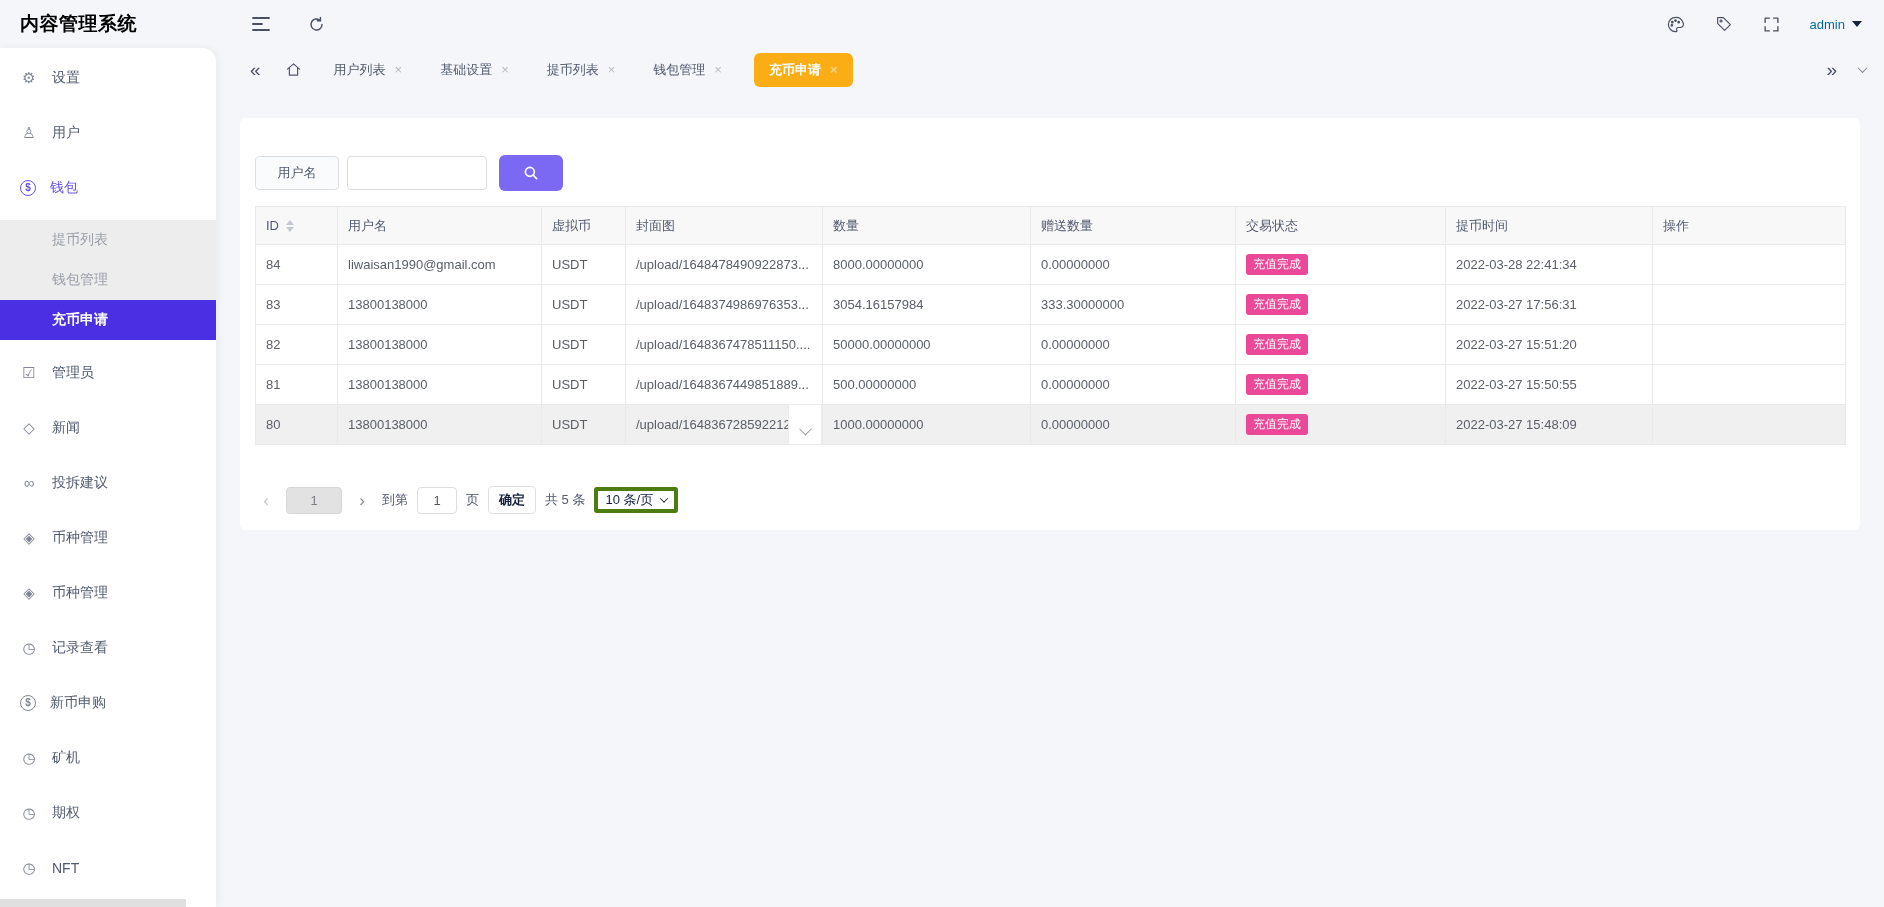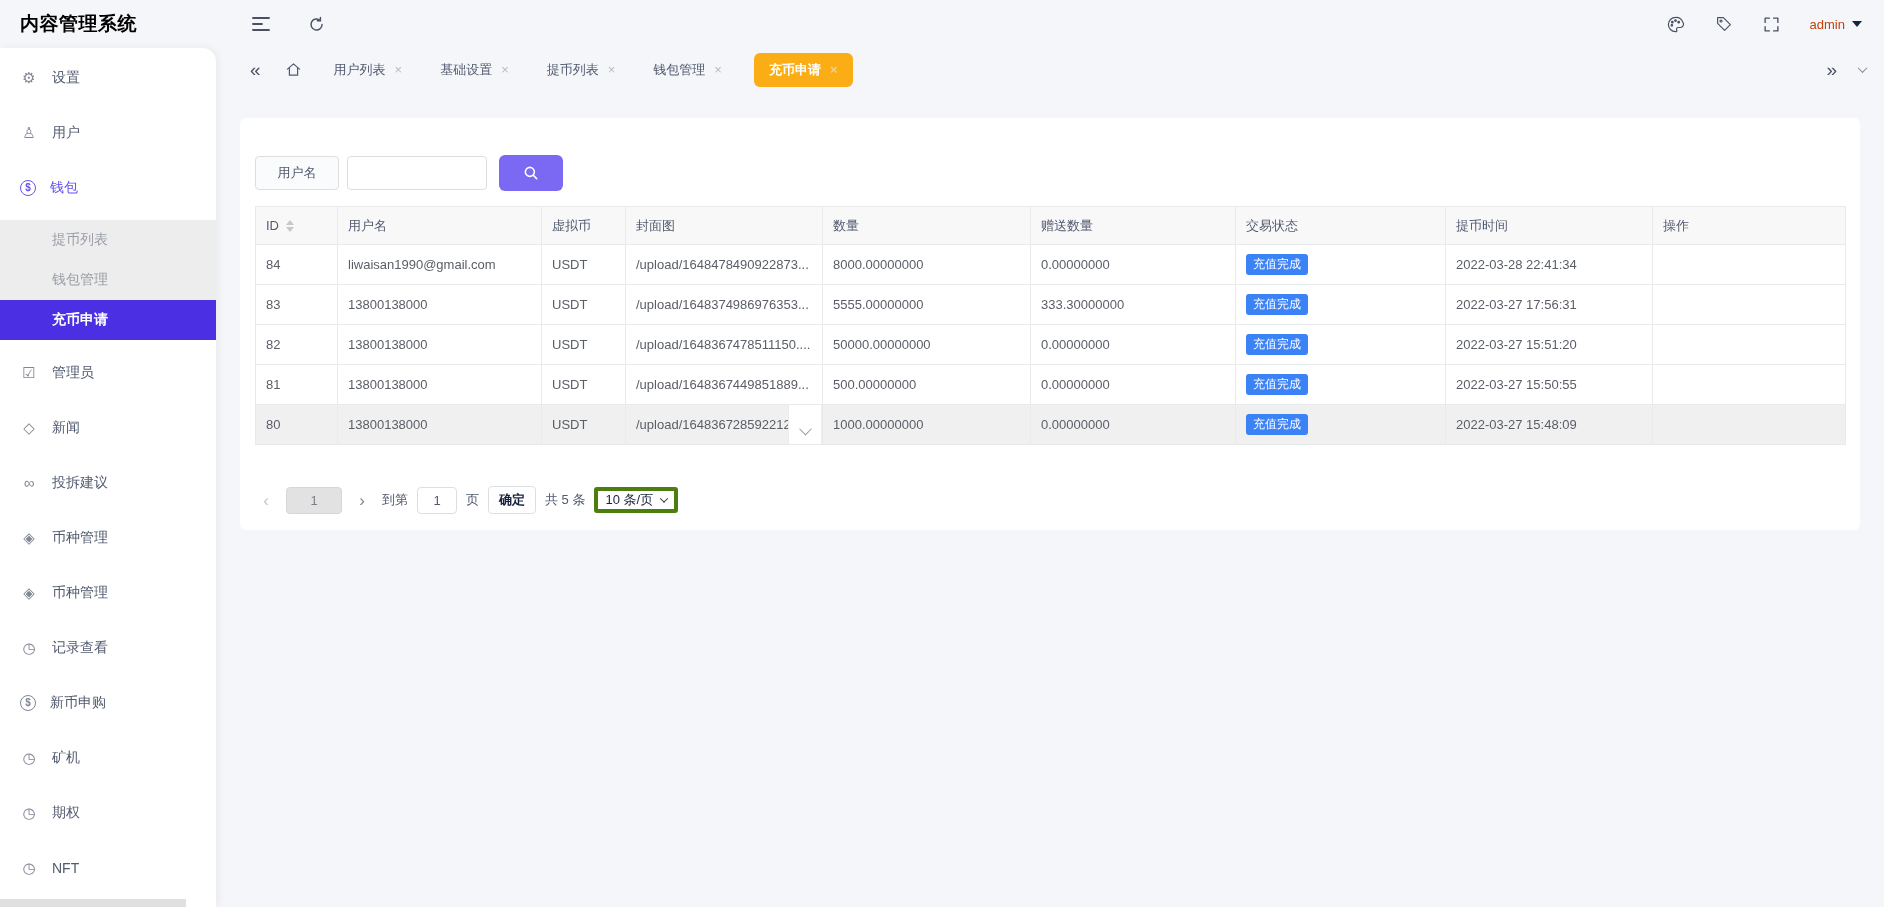--- a/index.html
+++ b/index.html
@@ -27,21 +27,21 @@
   .submenu-item { height:40px; display:flex; align-items:center; padding-left:52px;
     font-size:14px; color:#999ea6; cursor:pointer; }
   .submenu-item.active { background:#4b2fe3; color:#fff; font-weight:bold; }
   .sidebar-scroll { position:absolute; left:0; bottom:0; width:186px; height:8px; background:#e0e0e0; }
   
   .topbar { position:absolute; left:216px; top:0; right:0; height:48px;
     display:flex; align-items:center; padding:0 22px 0 36px; }
   .tb-icon { display:inline-flex; align-items:center; justify-content:center; cursor:pointer; color:#495060; }
   .tb-left { display:flex; align-items:center; gap:38px; }
   .tb-right { margin-left:auto; display:flex; align-items:center; gap:30px; }
-  .admin-box { display:flex; align-items:center; gap:7px; font-size:13px; color:#c2410c; cursor:pointer; }
+  .admin-box { display:flex; align-items:center; gap:7px; font-size:13px; color:#0369a1; cursor:pointer; }
   .caret-down { width:0; height:0; border-left:5px solid transparent; border-right:5px solid transparent;
     border-top:6px solid #17233d; }
   
   .tabbar { position:absolute; left:216px; top:48px; right:0; height:43px;
     display:flex; align-items:center; padding:0 18px 0 34px; }
   .tab-nav-glyph { font-size:19px; color:#495060; cursor:pointer; line-height:1; }
   .home-wrap { margin:0 26px 0 24px; }
   .tabs { display:flex; align-items:center; gap:26px; }
   .tab { display:flex; align-items:center; gap:9px; font-size:13px; color:#515a6e;
     padding:7px 6px; cursor:pointer; border-radius:6px; }
@@ -68,21 +68,21 @@
   .data-table th, .data-table td { border:1px solid #e8eaec; padding:0 10px;
     text-align:left; white-space:nowrap; overflow:hidden; }
   .data-table th { height:38px; background:#f8f8f9; color:#515a6e; font-weight:normal; }
   .data-table td { height:40px; color:#5a5e66; position:relative; }
   .data-table tr.hl td { background:#f0f0f0; }
   .th-flex { display:flex; align-items:center; }
   .sort { display:inline-flex; flex-direction:column; gap:2px; margin-left:7px; cursor:pointer; }
   .sort i { width:0; height:0; border-left:4px solid transparent; border-right:4px solid transparent; }
   .sort .up { border-bottom:5px solid #c5c8ce; }
   .sort .down { border-top:5px solid #c5c8ce; }
-  .badge { display:inline-block; background:#3b82f6; color:#fff; font-size:12px;
+  .badge { display:inline-block; background:#ec4899; color:#fff; font-size:12px;
     padding:3px 7px; border-radius:3px; line-height:1.3; }
   .row-dd { position:absolute; right:0; top:-1px; width:34px; height:52px; background:#fff;
     border:1px solid #ececec; display:flex; align-items:center; justify-content:center; cursor:pointer; }
   .row-dd .chev { border-color:#999; width:9px; height:9px; }
   
   .pager { position:absolute; top:368px; left:15px; display:flex; align-items:center;
     gap:9px; font-size:13px; color:#515a6e; }
   .pg-arrow { width:22px; text-align:center; font-size:17px; cursor:pointer; line-height:1; }
   .pg-prev { color:#c0c4cc; }
   .pg-next { color:#808695; }
@@ -348,21 +348,21 @@
         </tr>
 
         <tr>
           <td>83</td>
           <td>13800138000</td>
           <td>USDT</td>
           <td>
             <span>/upload/1648374986976353...</span>
             
           </td>
-          <td>5555.00000000</td>
+          <td>3054.16157984</td>
           <td>333.30000000</td>
           <td>
             <span class="badge">充值完成</span>
           </td>
           <td>2022-03-27 17:56:31</td>
           <td></td>
         </tr>
 
         <tr>
           <td>82</td>

